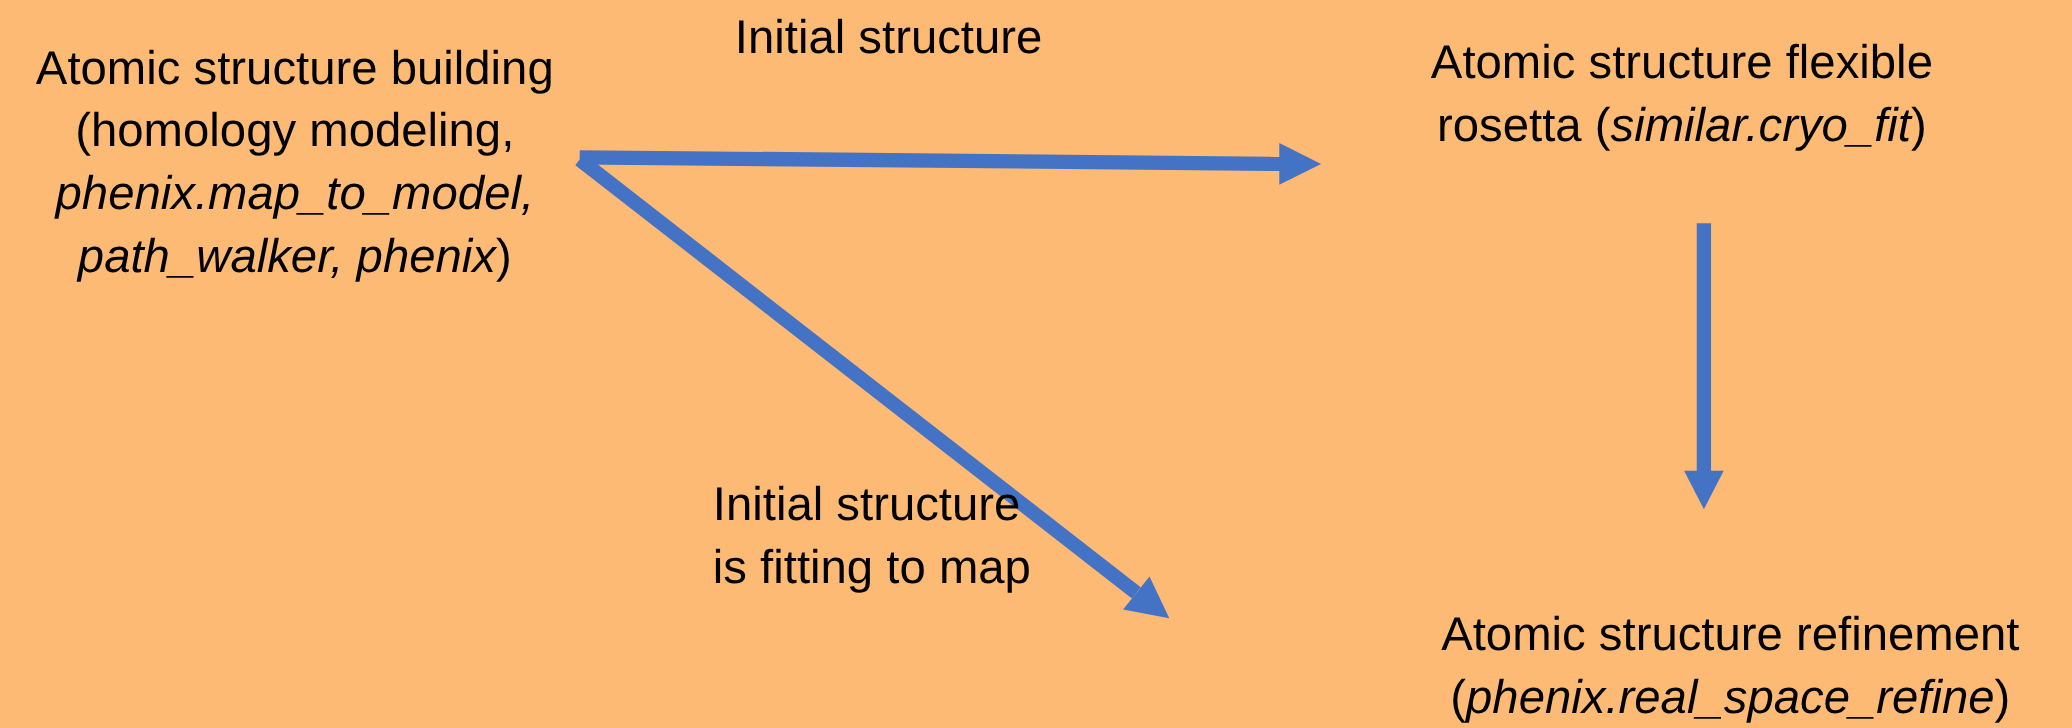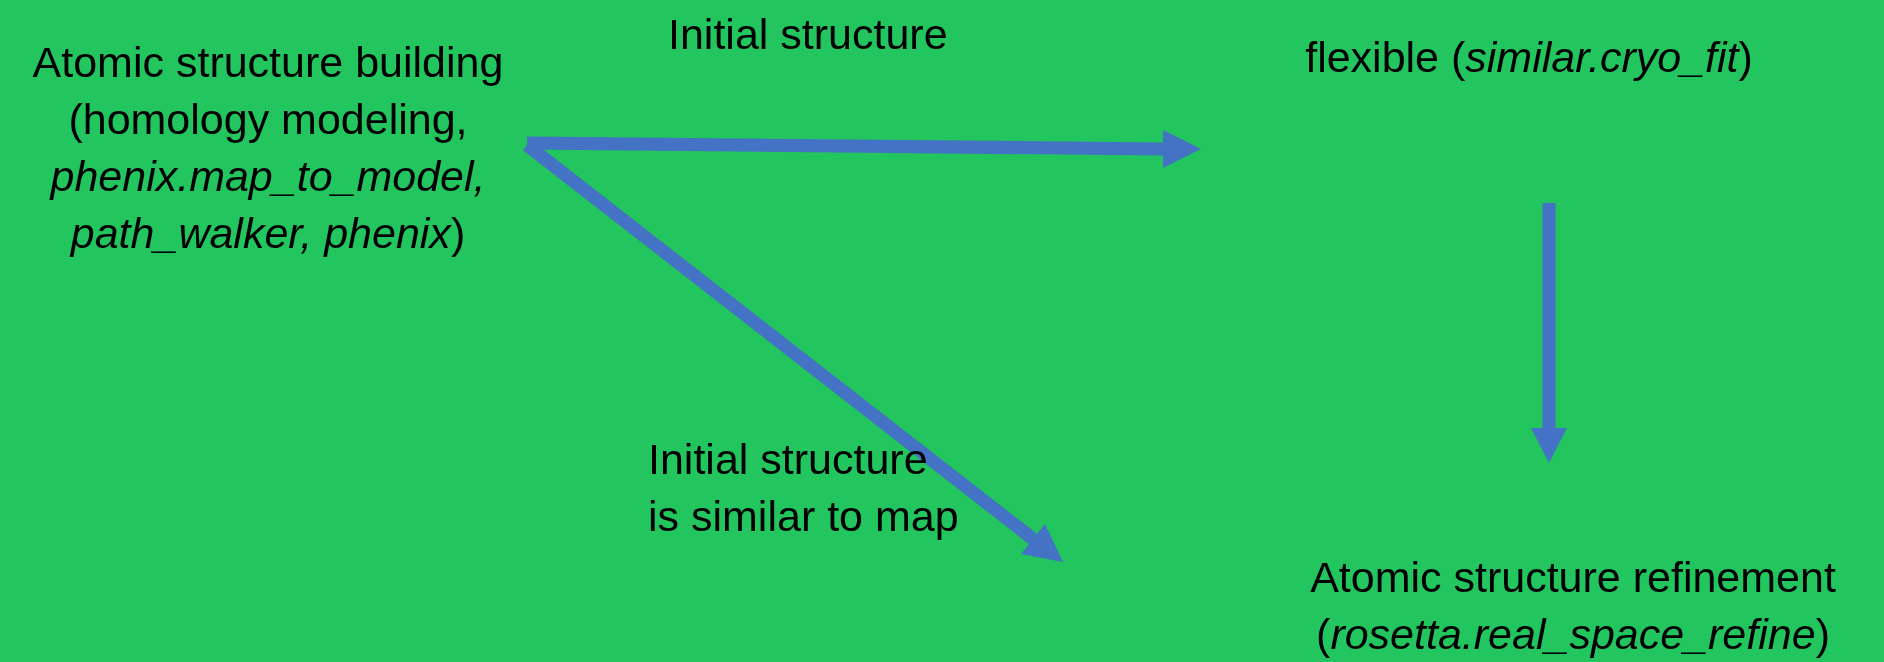--- a/index.html
+++ b/index.html
@@ -1,20 +1,20 @@
 <!DOCTYPE html>
 <html><head>
 <meta charset="utf-8">
 <style>
   html, body { margin: 0; padding: 0; background: #ffffff; }
   .canvas {
     position: relative;
     width: 1884px;
     height: 662px;
-    background: #22c55e;
+    background: #fdba74;
     font-family: "Liberation Sans", sans-serif;
     color: #000000;
     font-size: 43px;
     line-height: 57px;
     overflow: hidden;
   }
   .block { position: absolute; white-space: nowrap; }
   .center { text-align: center; }
   .it { font-style: italic; }
   .arrows-layer { position: absolute; left: 0; top: 0; width: 1884px; height: 662px; }
@@ -41,26 +41,27 @@
     <div>(homology modeling,</div>
     <div class="it">phenix.map_to_model,</div>
     <div><span class="it">path_walker, phenix</span><span>)</span></div>
   </div>
 
   <div class="block" style="left:668px; top:6px;">
     <div>Initial structure</div>
   </div>
 
   <div class="block center" style="left:1279px; top:29px; width:500px;">
-    <div><span>flexible (</span><span class="it">similar.cryo_fit</span><span>)</span></div>
+    <div>Atomic structure flexible</div>
+    <div><span>rosetta (</span><span class="it">similar.cryo_fit</span><span>)</span></div>
   </div>
 
   <div class="block" style="left:648px; top:431px;">
     <div>Initial structure</div>
-    <div>is similar to map</div>
+    <div>is fitting to map</div>
   </div>
 
   <div class="block center" style="left:1253px; top:549px; width:640px;">
     <div>Atomic structure refinement</div>
-    <div><span>(</span><span class="it">rosetta.real_space_refine</span><span>)</span></div>
+    <div><span>(</span><span class="it">phenix.real_space_refine</span><span>)</span></div>
   </div>
 
 </div>
 
 </body></html>

